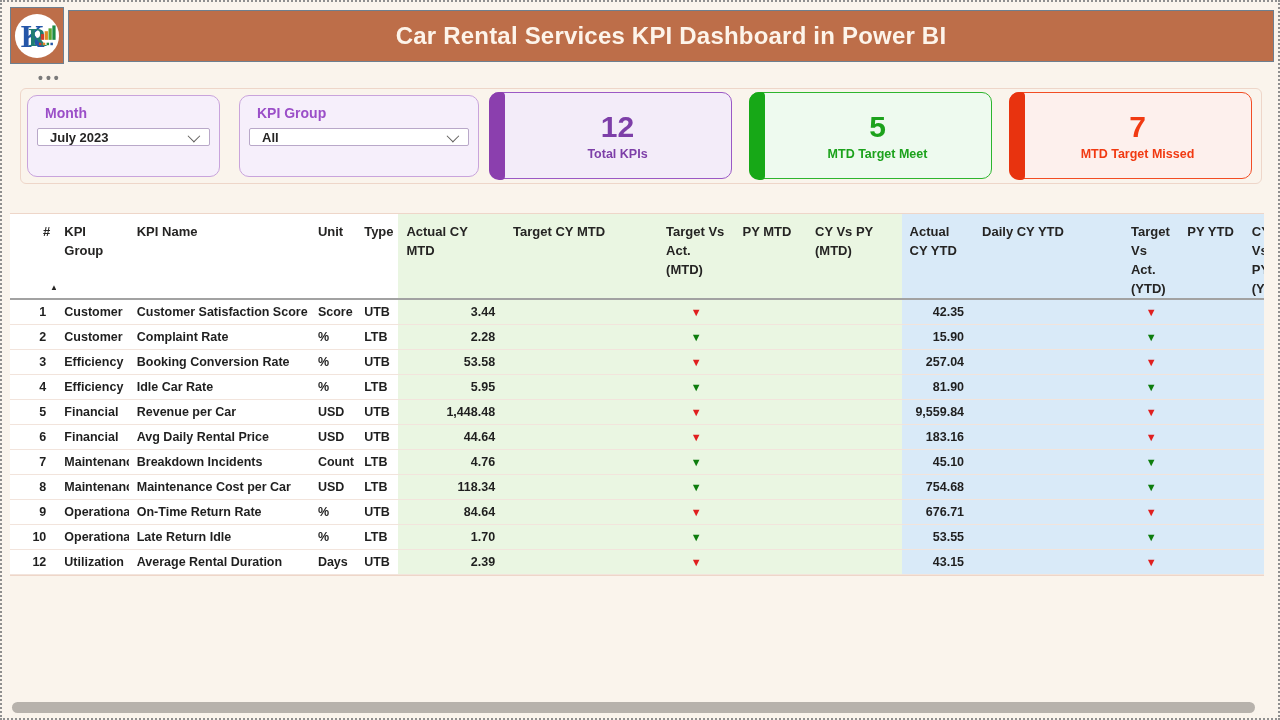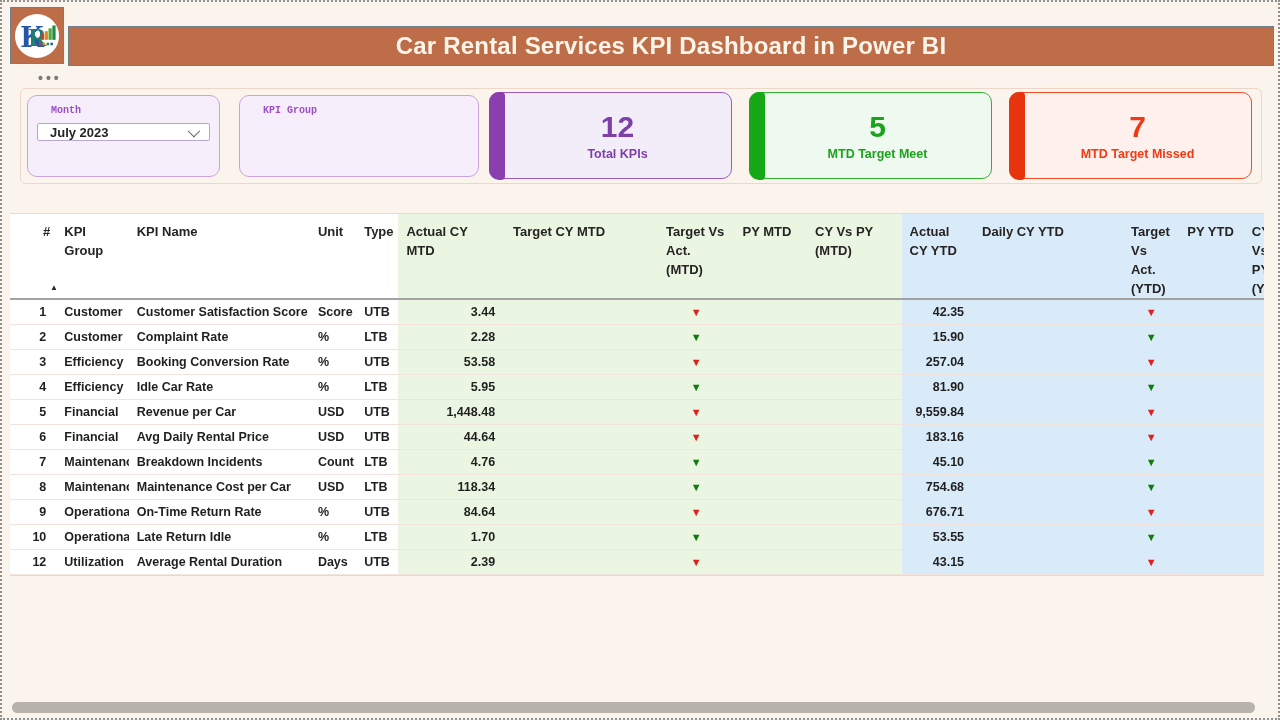--- a/index.html
+++ b/index.html
@@ -8,36 +8,36 @@
     position: relative; width: 1280px; height: 720px; overflow: hidden;
     background: #faf4ec; border: 2px dotted #8f8f8f;
   }
   
   .logo-tile {
     position:absolute; left:8px; top:5px; width:54px; height:57px;
     background: var(--header-bg); border:1px solid #6e7f8f;
     display:flex; align-items:center; justify-content:center;
   }
   .title-bar {
-    position:absolute; left:66px; top:8px; width:1206px; height:40px;
+    position:absolute; left:66px; top:8px; width:1206px; height:52px;
     background: var(--header-bg); border:1px solid #6e7f8f;
-    display:flex; align-items:center; justify-content:center;margin-top:16px;
+    display:flex; align-items:center; justify-content:center;
   }
   .title-bar h1 { color:#fdf4ea; font-size:24px; font-weight:bold; letter-spacing:.2px; }
   .more-dots { position:absolute; left:36px; top:68px; color:#7a7a7a; font-size:14px; font-weight:bold; letter-spacing:3px; cursor:pointer; }
   
   .filter-frame {
     position:absolute; left:18px; top:86px; width:1242px; height:96px;
     border:1px solid #eed6c9; border-radius:6px;
   }
   .slicer {
     position:absolute; top:93px; height:82px; background:#f6effb;
     border:1.5px solid #c9a4dc; border-radius:10px; padding:8px 9px 0 9px;
   }
-  .slicer .slicer-label { display:block; color:#9b4fc8; font-size:10px; font-weight:bold; margin:1px 0 7px 14px;font-family:Liberation Mono, monospace; }
+  .slicer .slicer-label { display:block; color:#9b4fc8; font-size:14px; font-weight:bold; margin:1px 0 7px 8px; }
   .dropdown {
     height:18px; background:#fff; border:1px solid #b9a8c9; border-radius:2px;
     display:flex; align-items:center; padding:0 12px; cursor:pointer;
   }
   .dropdown .dd-value { font-size:13px; font-weight:bold; color:#252423; flex:1; }
   .chev { width:9px; height:9px; border-right:1.6px solid #605e5c; border-bottom:1.6px solid #605e5c; transform:rotate(45deg) translateY(-2px); }
   .slicer-month { left:25px; width:193px; }
   .slicer-group { left:237px; width:240px; }
   
   .card {
@@ -121,20 +121,24 @@
   <div class="slicer slicer-month">
     <span class="slicer-label">Month</span>
     <div class="dropdown">
       <span class="dd-value">July 2023</span>
       <span class="chev"></span>
     </div>
   </div>
 
   <div class="slicer slicer-group">
     <span class="slicer-label">KPI Group</span>
+    <div class="dropdown">
+      <span class="dd-value">All</span>
+      <span class="chev"></span>
+    </div>
   </div>
 
   <div class="card card-total">
     <span class="accent"></span>
     <span class="card-value">12</span>
     <span class="card-label">Total KPIs</span>
   </div>
   <div class="card card-meet">
     <span class="accent"></span>
     <span class="card-value">5</span>

